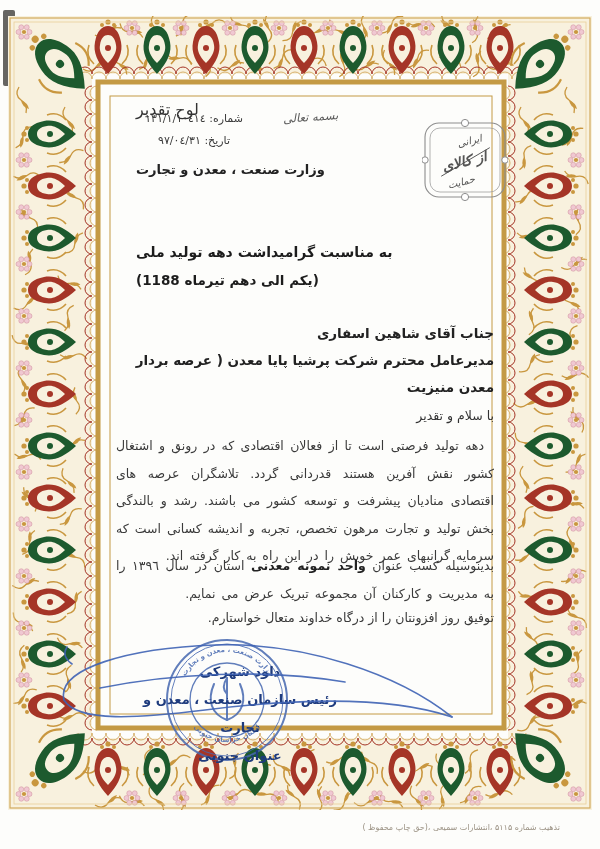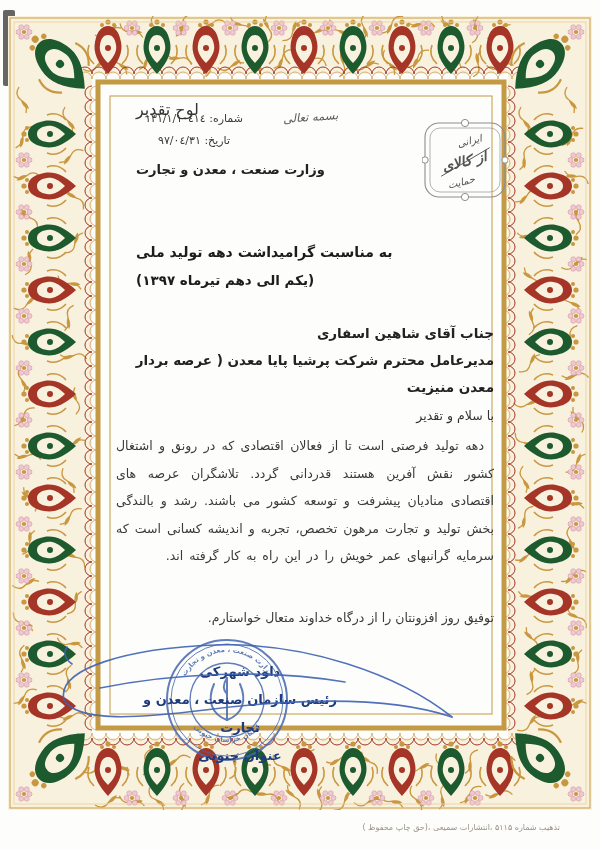--- a/index.html
+++ b/index.html
@@ -326,30 +326,33 @@
         <text x="52" y="30" font-size="10">ایرانی</text>
         <text x="42" y="50" font-size="14" font-weight="bold">از کالای</text>
         <text x="34" y="68" font-size="10">حمایت</text>
         <path d="M16,54 L70,38" stroke="#555" stroke-width="0.9" fill="none"></path>
       </g>
     </svg>
 
     <div class="centered ministry">وزارت صنعت ، معدن و تجارت</div>
     <div class="centered doc-title">لوح تقدیر</div>
     <div class="centered occ1">به مناسبت گرامیداشت دهه تولید ملی</div>
-    <div class="centered occ2">(یکم الی دهم تیرماه ۱۳۹۷)</div>
+    <div class="centered occ2">(یکم الی دهم تیرماه 1188)</div>
 
     <div class="recipient">
       <div>جناب آقای شاهین اسفاری</div>
       <div>مدیرعامل محترم شرکت پرشیا پایا معدن ( عرصه بردار معدن منیزیت</div>
     </div>
 
     <div class="salutation">با سلام و تقدیر</div>
     <div class="bodypara">دهه تولید فرصتی است تا از فعالان اقتصادی که در رونق و اشتغال کشور نقش آفرین هستند قدردانی گردد. تلاشگران عرصه های اقتصادی منادیان پیشرفت و توسعه کشور می باشند. رشد و بالندگی بخش تولید و تجارت مرهون تخصص، تجربه و اندیشه کسانی است که سرمایه گرانبهای عمر خویش را در این راه به کار گرفته اند.</div>
 
+    <div class="award">
+      <span>بدینوسیله کسب عنوان </span><b>واحد نمونه معدنی</b><span> استان در سال ١٣٩٦ را به مدیریت و کارکنان آن مجموعه تبریک عرض می نمایم.</span>
+    </div>
     <div class="closing">توفیق روز افزونتان را از درگاه خداوند متعال خواستارم.</div>
   </div>
 
   <svg class="stamp-svg" viewBox="0 0 162 140">
     <defs>
       <path id="ring-top" d="M 33,70 A 48,48 0 0 1 129,70" fill="none"></path>
       <path id="ring-bot" d="M 35,66 A 46,46 0 0 0 127,66" fill="none"></path>
     </defs>
     <g stroke="#4668b0" fill="none">
       <circle cx="81" cy="70" r="60" stroke-width="2"></circle>

